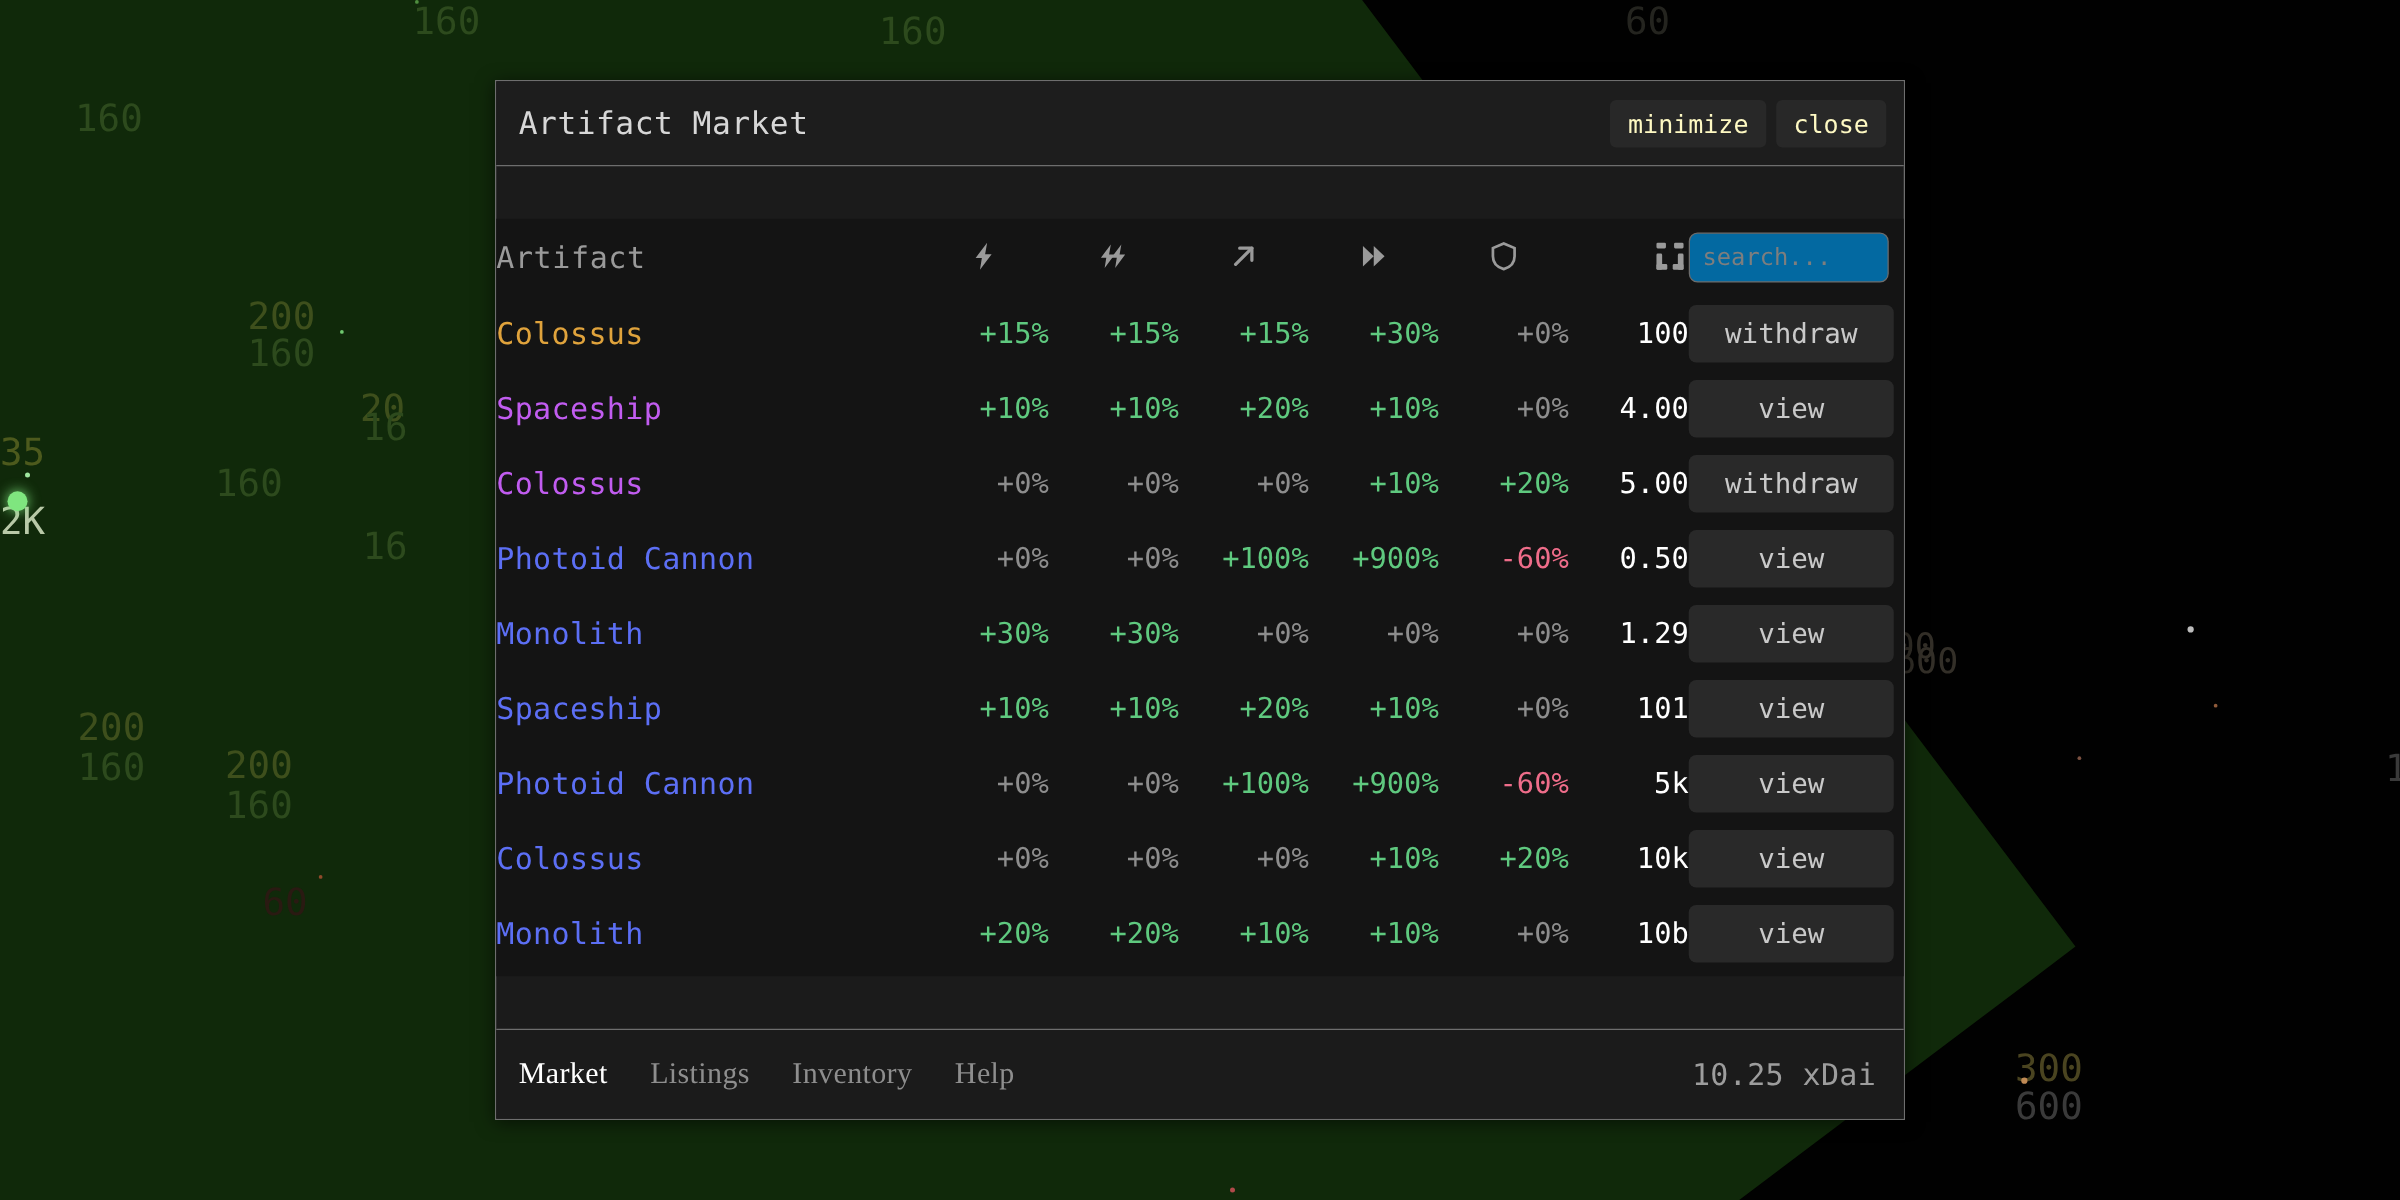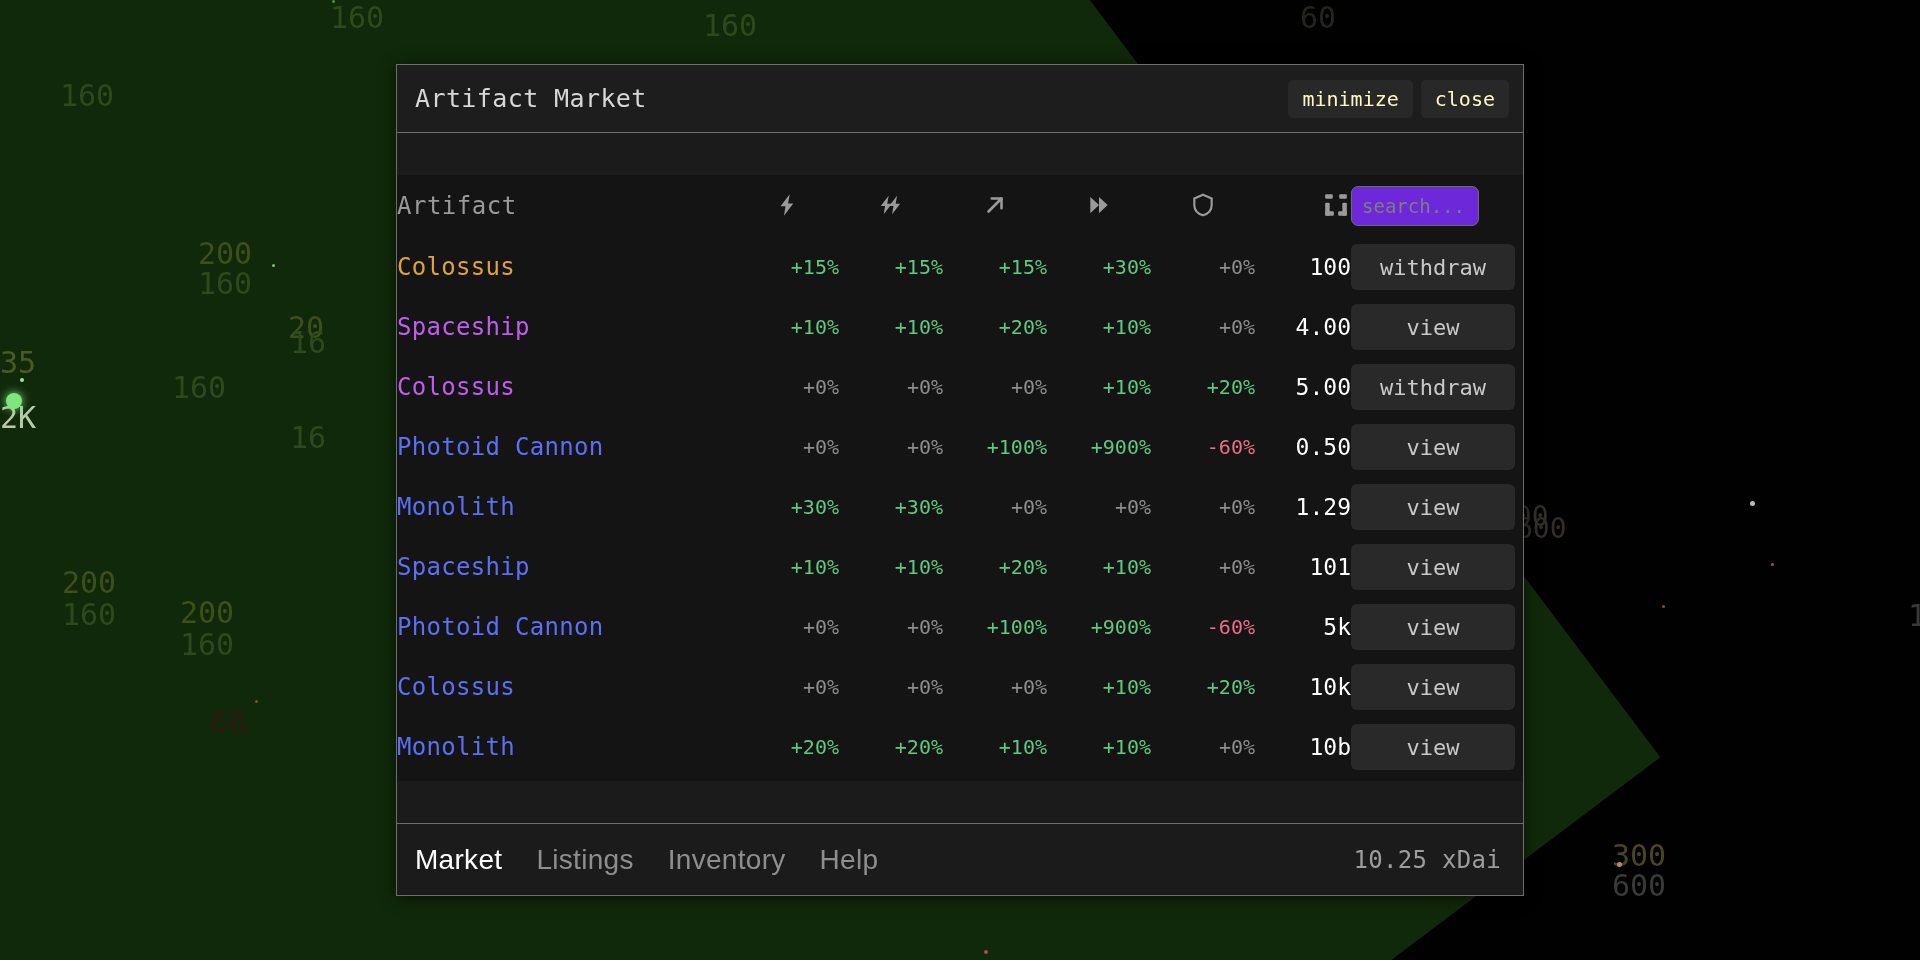--- a/index.html
+++ b/index.html
@@ -122,44 +122,44 @@
   .icon-wrap {
     display: inline-flex;
     align-items: center;
     justify-content: center;
     width: 30px; height: 30px;
     color: #9a9a9a;
   }
   .icon-wrap svg { display: block; }
 
   #search-input {
-    width: 128px;
+    width: 160px;
     height: 40px;
-    background: #6d28d9;
+    background: #0369a1;
     border: 1px solid #6c6c6c;
     border-radius: 7px;
     color: #cfcfcf;
     font-family: inherit;
     font-size: 19px;
     padding: 0 10px;
     outline: none;
   }
   #search-input::placeholder { color: #7e7e7e; }
 
   tbody tr { height: 60px; }
   td.cell-artifact {
     text-align: left;
     padding-left: 18px;
     font-size: 24px;
     letter-spacing: 0.3px;
     white-space: nowrap;
   }
   td.cell-stat {
     text-align: right;
-    font-size: 20px;
+    font-size: 23px;
     padding-right: 14px;
     white-space: nowrap;
   }
   td.cell-price {
     text-align: right;
     font-size: 23px;
     color: #ffffff;
     padding-right: 8px;
     white-space: nowrap;
   }
@@ -186,28 +186,28 @@
   #window-footer {
     height: 72px;
     flex: none;
     background: #1b1b1b;
     border-top: 1px solid #6e6e6e;
     display: flex;
     align-items: center;
     padding: 0 22px 0 18px;
   }
   .foot-tab {
-    font-size: 28px;
+    font-size: 24px;
     color: #8e8e8e;
     margin-right: 34px;
     cursor: pointer;
     letter-spacing: 0.3px;
     background: none;
     border: none;
-    font-family: Liberation Sans, sans-serif;
+    font-family: Liberation Serif, serif;
     padding: 0;
   }
   .foot-tab.active { color: #ffffff; }
   #balance {
     margin-left: auto;
     font-size: 24px;
     color: #9d9d9d;
     letter-spacing: 0.3px;
   }
 </style>

